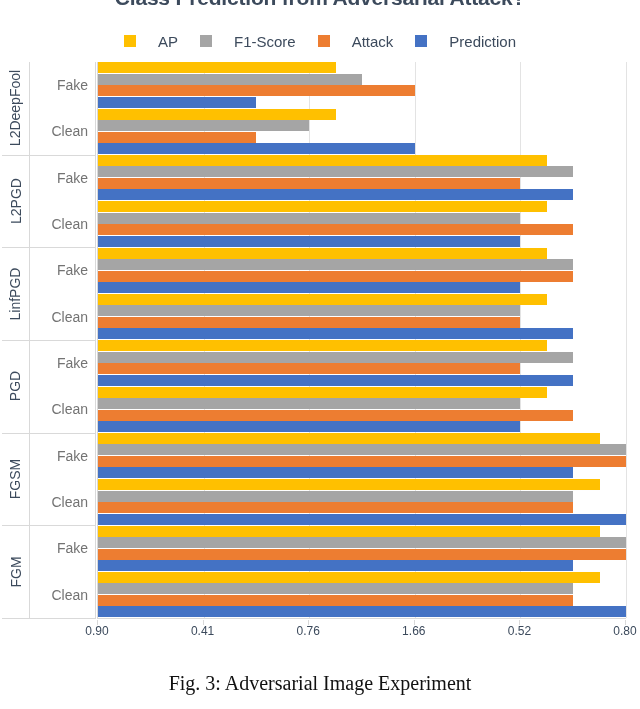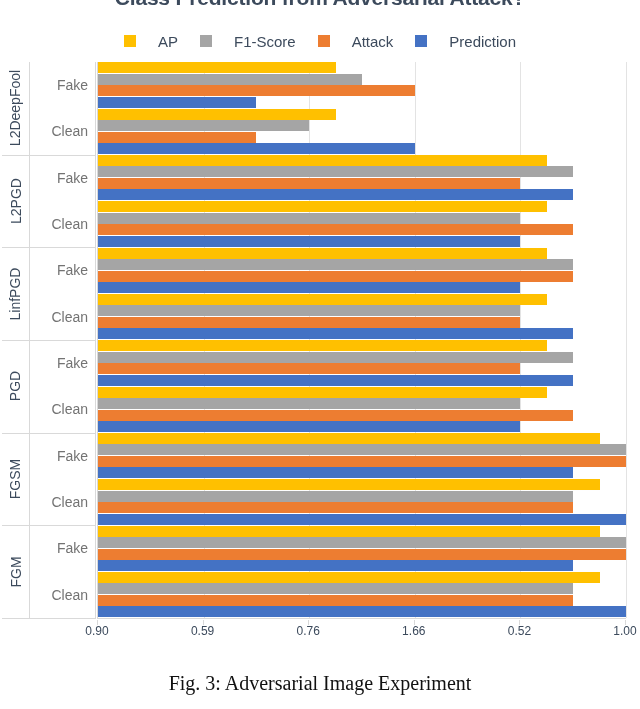--- a/index.html
+++ b/index.html
@@ -329,25 +329,25 @@
 <div class="attack-divider" style="top: 92.6667px;"></div>
     <div class="attack-divider" style="top: 185.333px;"></div>
     <div class="attack-divider" style="top: 278px;"></div>
     <div class="attack-divider" style="top: 370.667px;"></div>
     <div class="attack-divider" style="top: 463.333px;"></div>
     <div class="attack-divider" style="top: 556px;"></div>
   </div>
 
 <div id="xticks">
     <div class="xtick" style="left: 97px;">0.90</div>
-    <div class="xtick" style="left: 202.6px;">0.59</div>
+    <div class="xtick" style="left: 202.6px;">0.41</div>
     <div class="xtick" style="left: 308.2px;">0.76</div>
     <div class="xtick" style="left: 413.8px;">1.66</div>
     <div class="xtick" style="left: 519.4px;">0.52</div>
-    <div class="xtick" style="left: 625px;">1.00</div>
+    <div class="xtick" style="left: 625px;">0.80</div>
   </div>
 
 <div id="caption">Fig. 3: Adversarial Image Experiment</div>
 
 <div class="xtickmark" style="left: 97px;"></div>
 <div class="xtickmark" style="left: 202.6px;"></div>
 <div class="xtickmark" style="left: 308.2px;"></div>
 <div class="xtickmark" style="left: 413.8px;"></div>
 <div class="xtickmark" style="left: 519.4px;"></div>
 <div class="xtickmark" style="left: 625px;"></div>

